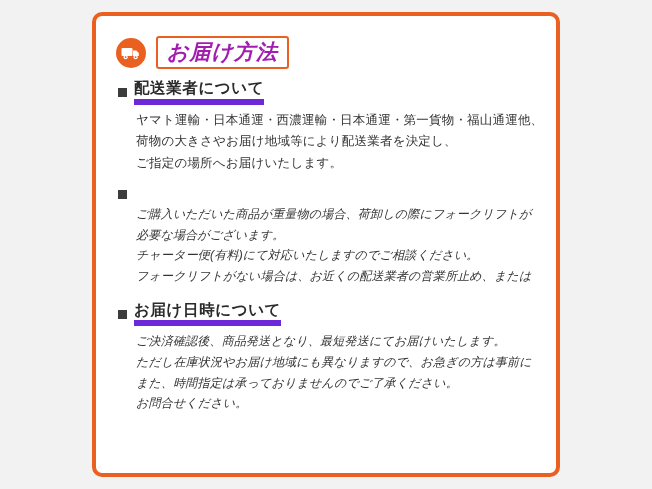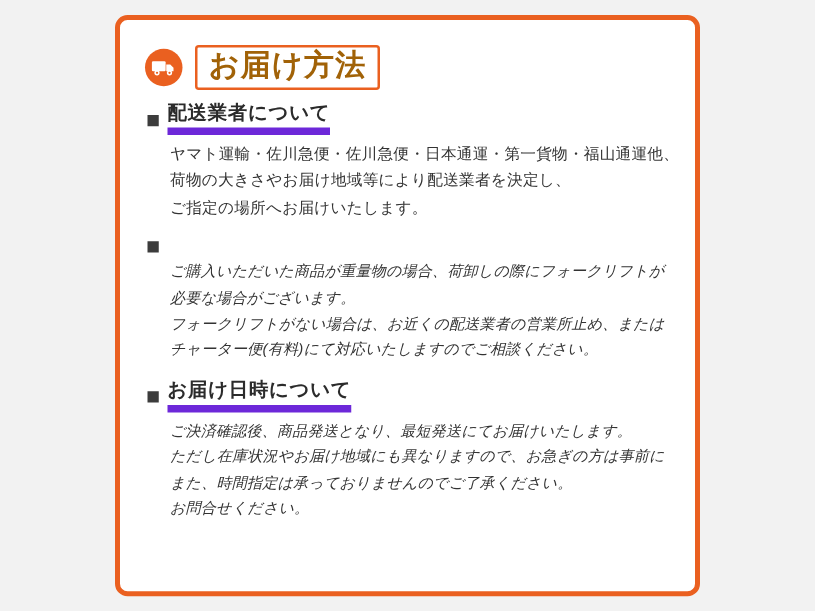--- a/index.html
+++ b/index.html
@@ -49,26 +49,27 @@
   }
   .truck-badge svg {
     display: block;
   }
   .title-box {
     border: 2px solid #ea6020;
     border-radius: 3px;
     padding: 2px 9px 4px 9px;
   }
   .title-text {
-    font-size: 24px;
+    font-size: 21px;
     font-weight: bold;
-    color: #a16207;
+    color: #a21caf;
     letter-spacing: 1px;
     line-height: 1.1;
     white-space: nowrap;
+    font-style: italic;
   }
   .section {
     margin: 0 0 14px 4px;
   }
   .section:last-child {
     margin-bottom: 0;
   }
   .sec-head {
     display: flex;
     align-items: center;
@@ -128,35 +129,35 @@
         <span class="title-text">お届け方法</span>
       </span>
     </div>
 
     <div class="section">
       <div class="sec-head">
         <span class="sq"></span>
         <span class="sec-title">配送業者について</span>
       </div>
       <div class="lines">
-        <div class="line">ヤマト運輸・佐川急便・佐川急便・日本通運・第一貨物・福山通運他、</div>
+        <div class="line">ヤマト運輸・日本通運・西濃運輸・日本通運・第一貨物・福山通運他、</div>
         <div class="line">荷物の大きさやお届け地域等により配送業者を決定し、</div>
         <div class="line">ご指定の場所へお届けいたします。</div>
       </div>
     </div>
 
     <div class="section">
       <div class="sec-head">
         <span class="sq"></span>
       </div>
       <div class="lines">
         <div class="line small">ご購入いただいた商品が重量物の場合、荷卸しの際にフォークリフトが</div>
         <div class="line small">必要な場合がございます。</div>
+        <div class="line small">チャーター便(有料)にて対応いたしますのでご相談ください。</div>
         <div class="line small">フォークリフトがない場合は、お近くの配送業者の営業所止め、または</div>
-        <div class="line small">チャーター便(有料)にて対応いたしますのでご相談ください。</div>
       </div>
     </div>
 
     <div class="section">
       <div class="sec-head">
         <span class="sq"></span>
         <span class="sec-title">お届け日時について</span>
       </div>
       <div class="lines">
         <div class="line small">ご決済確認後、商品発送となり、最短発送にてお届けいたします。</div>

